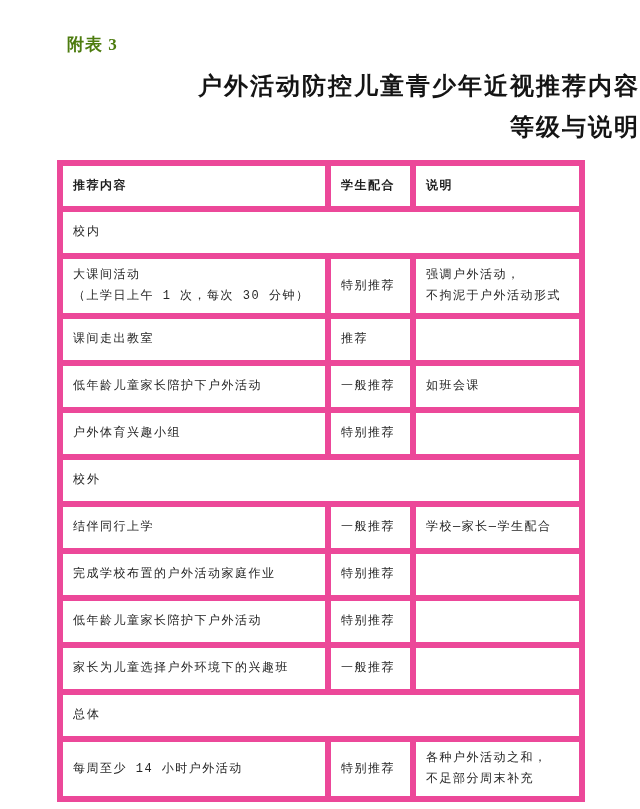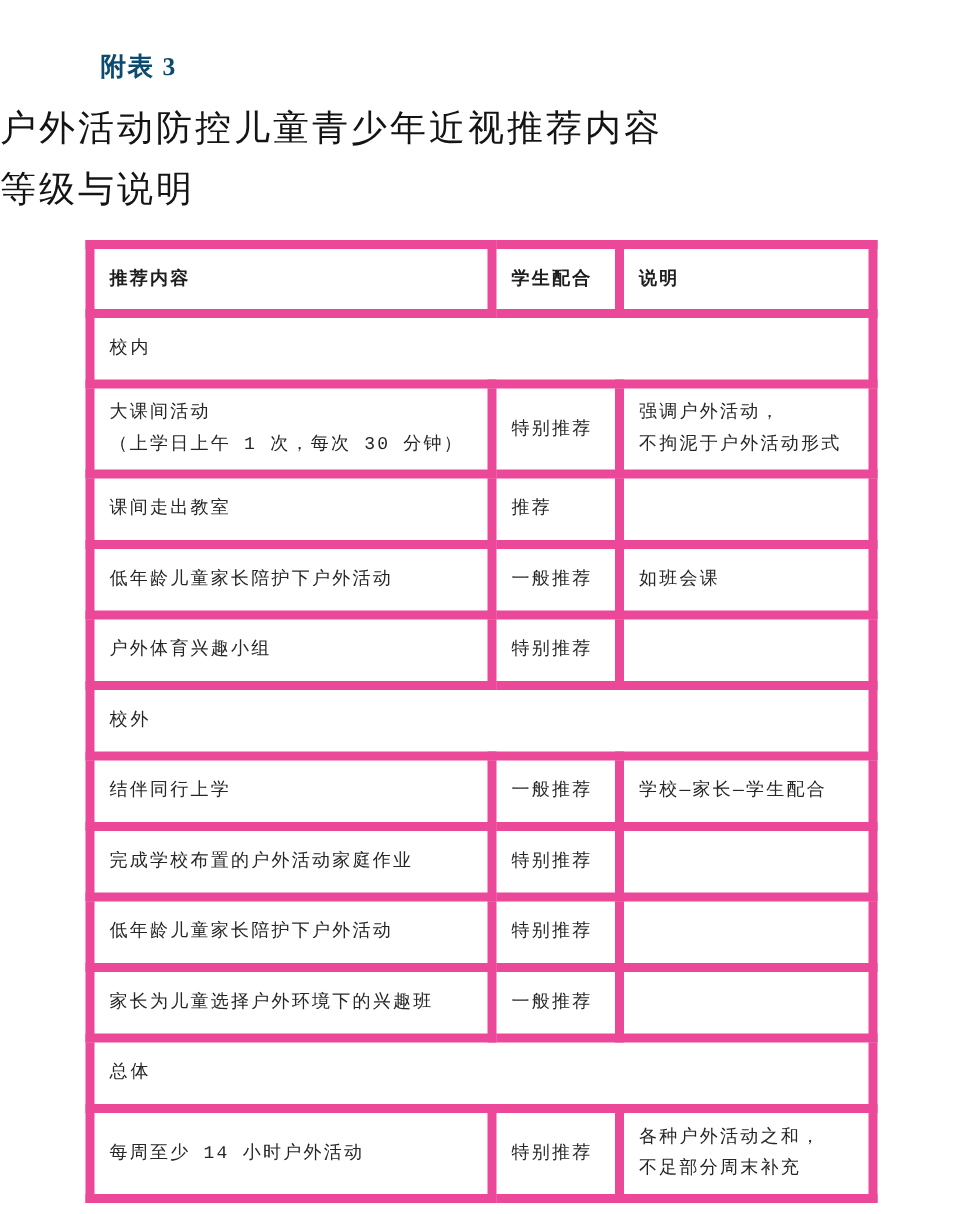--- a/index.html
+++ b/index.html
@@ -15,29 +15,29 @@
     color: #262626;
     overflow: hidden;
   }
   .appendix-label {
     position: absolute;
     left: 67px;
     top: 33px;
     font-size: 17px;
     font-weight: bold;
     letter-spacing: 1px;
-    color: #0c4a6e;
+    color: #4d7c0f;
   }
   .title-block {
     position: absolute;
     top: 66px;
     left: 0;
     width: 100%;
-    text-align: left;
-    font-weight: normal;
+    text-align: right;
+    font-weight: bold;
     font-size: 24px;
     line-height: 41px;
     letter-spacing: 2px;
     color: #141414;
   }
   table.rec-table {
     position: absolute;
     top: 160px;
     left: 57px;
     width: 522px;

